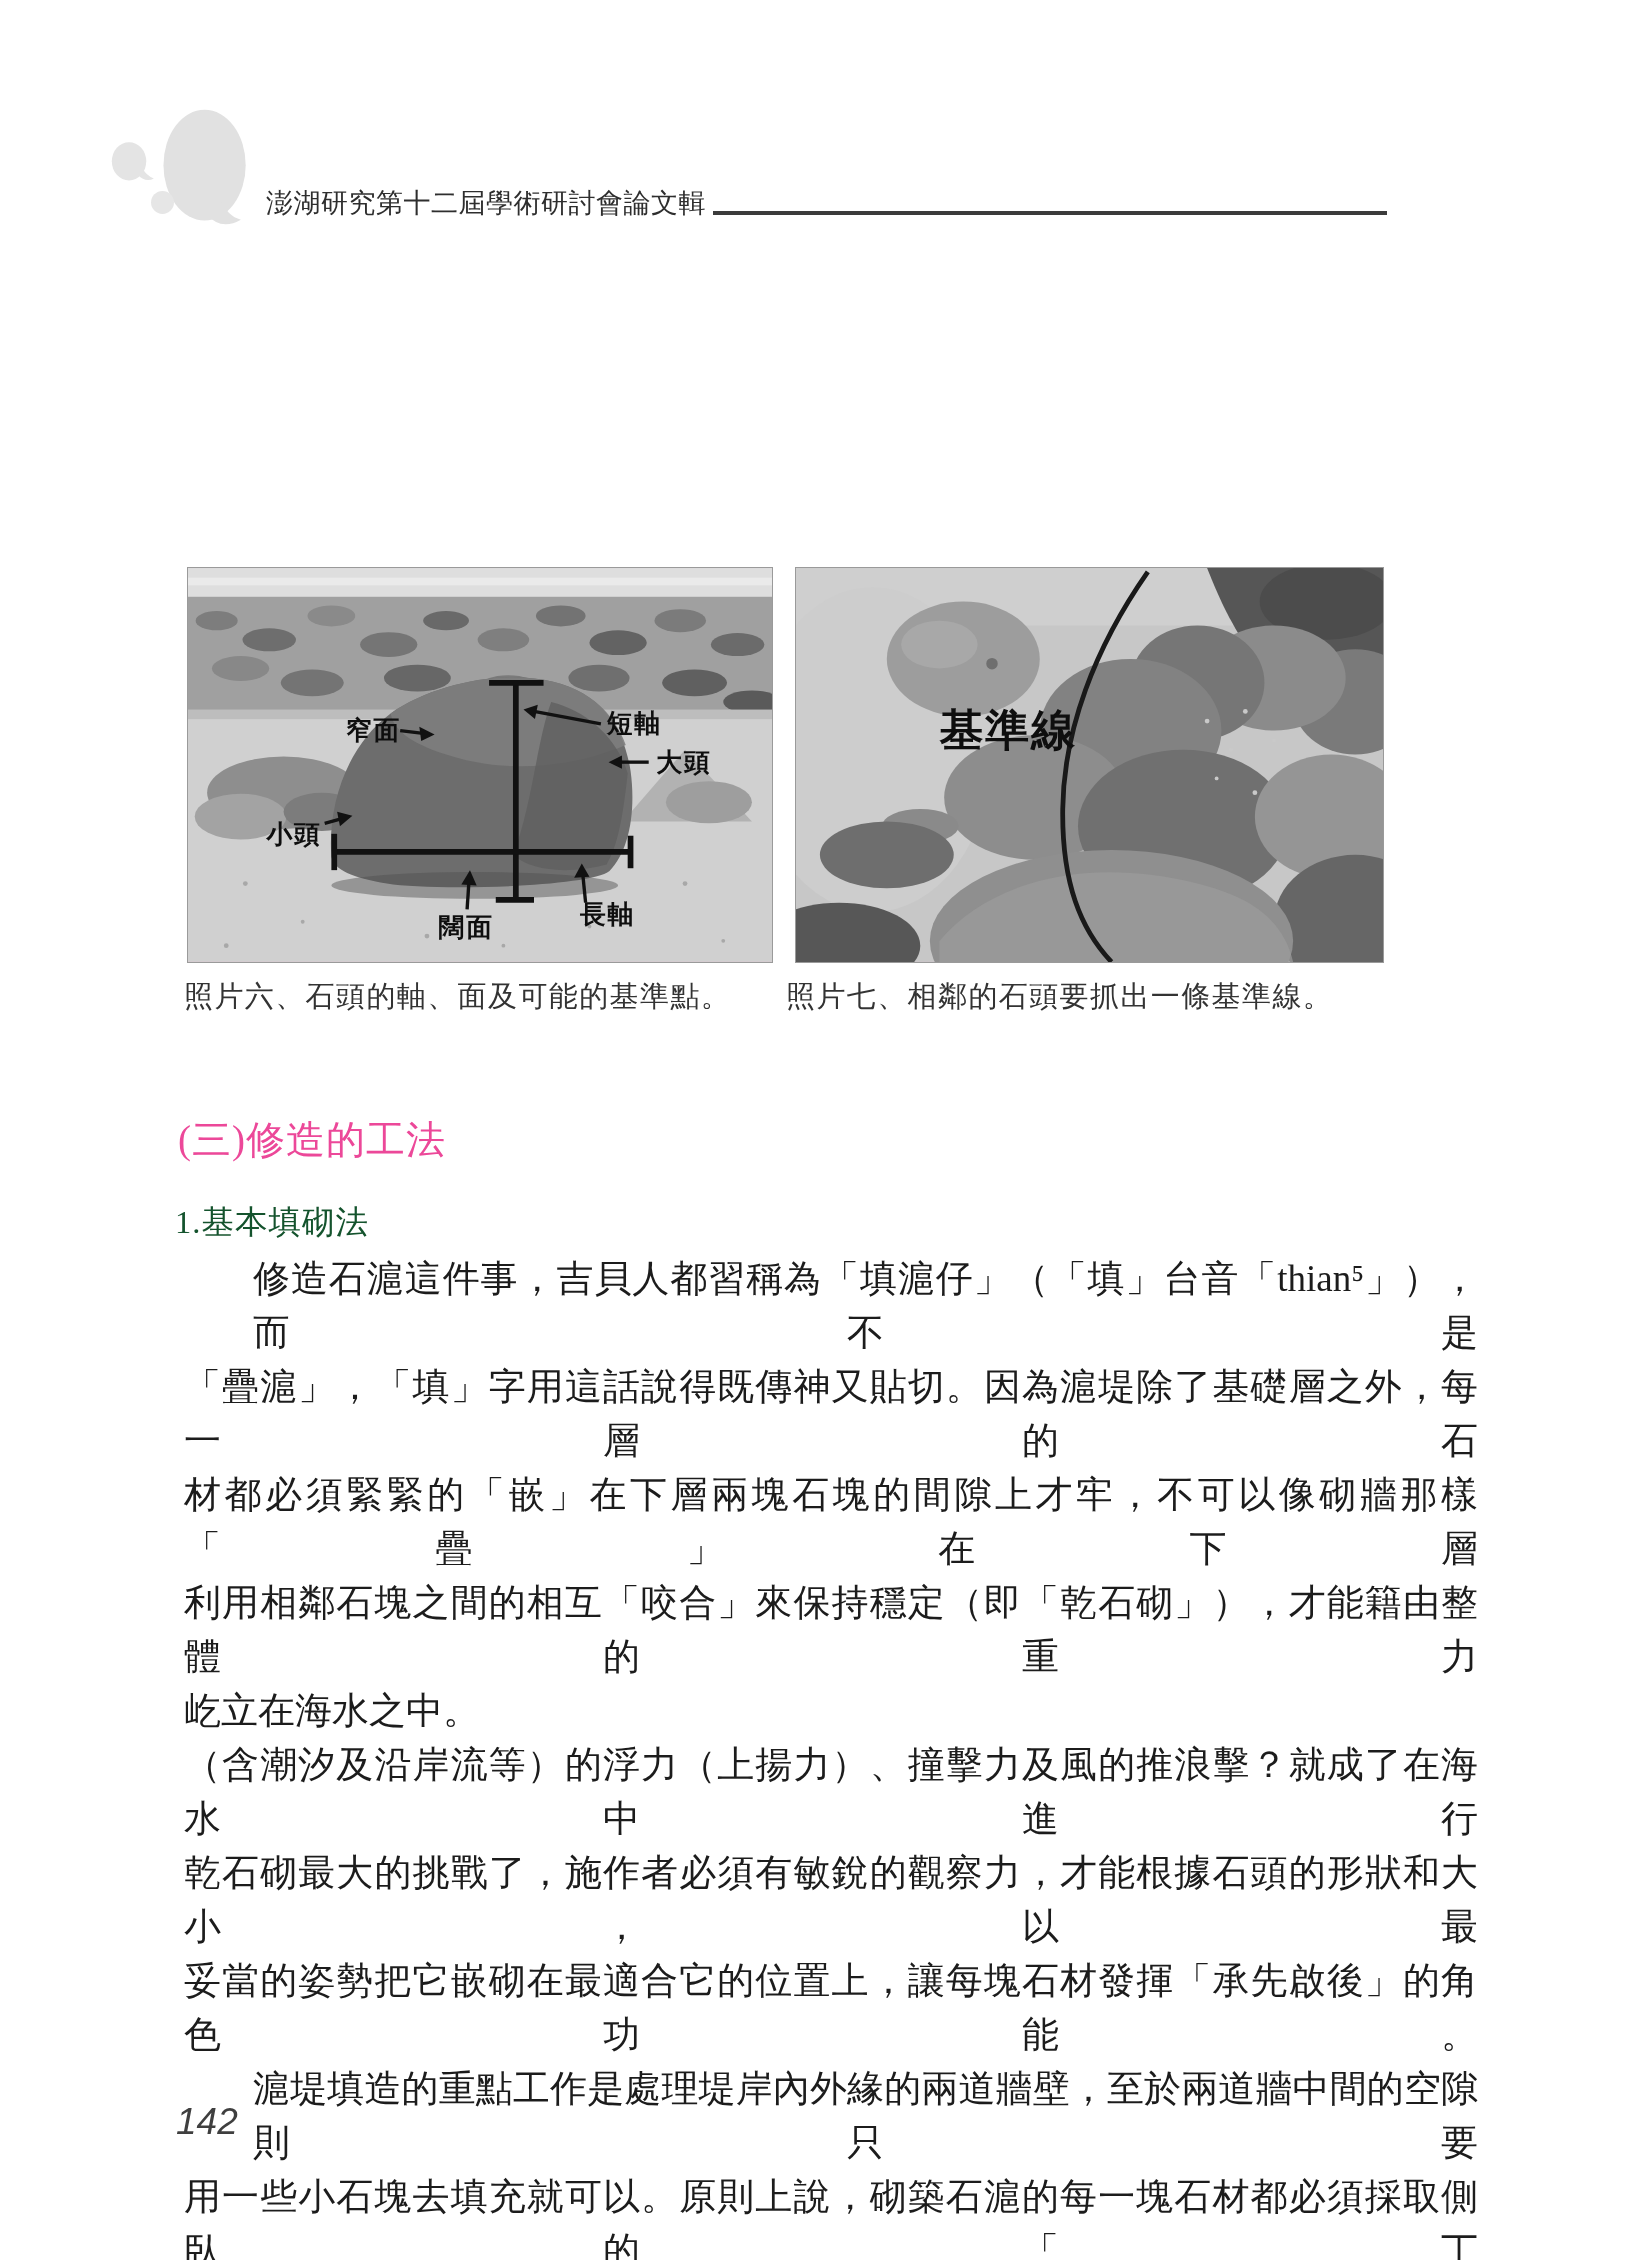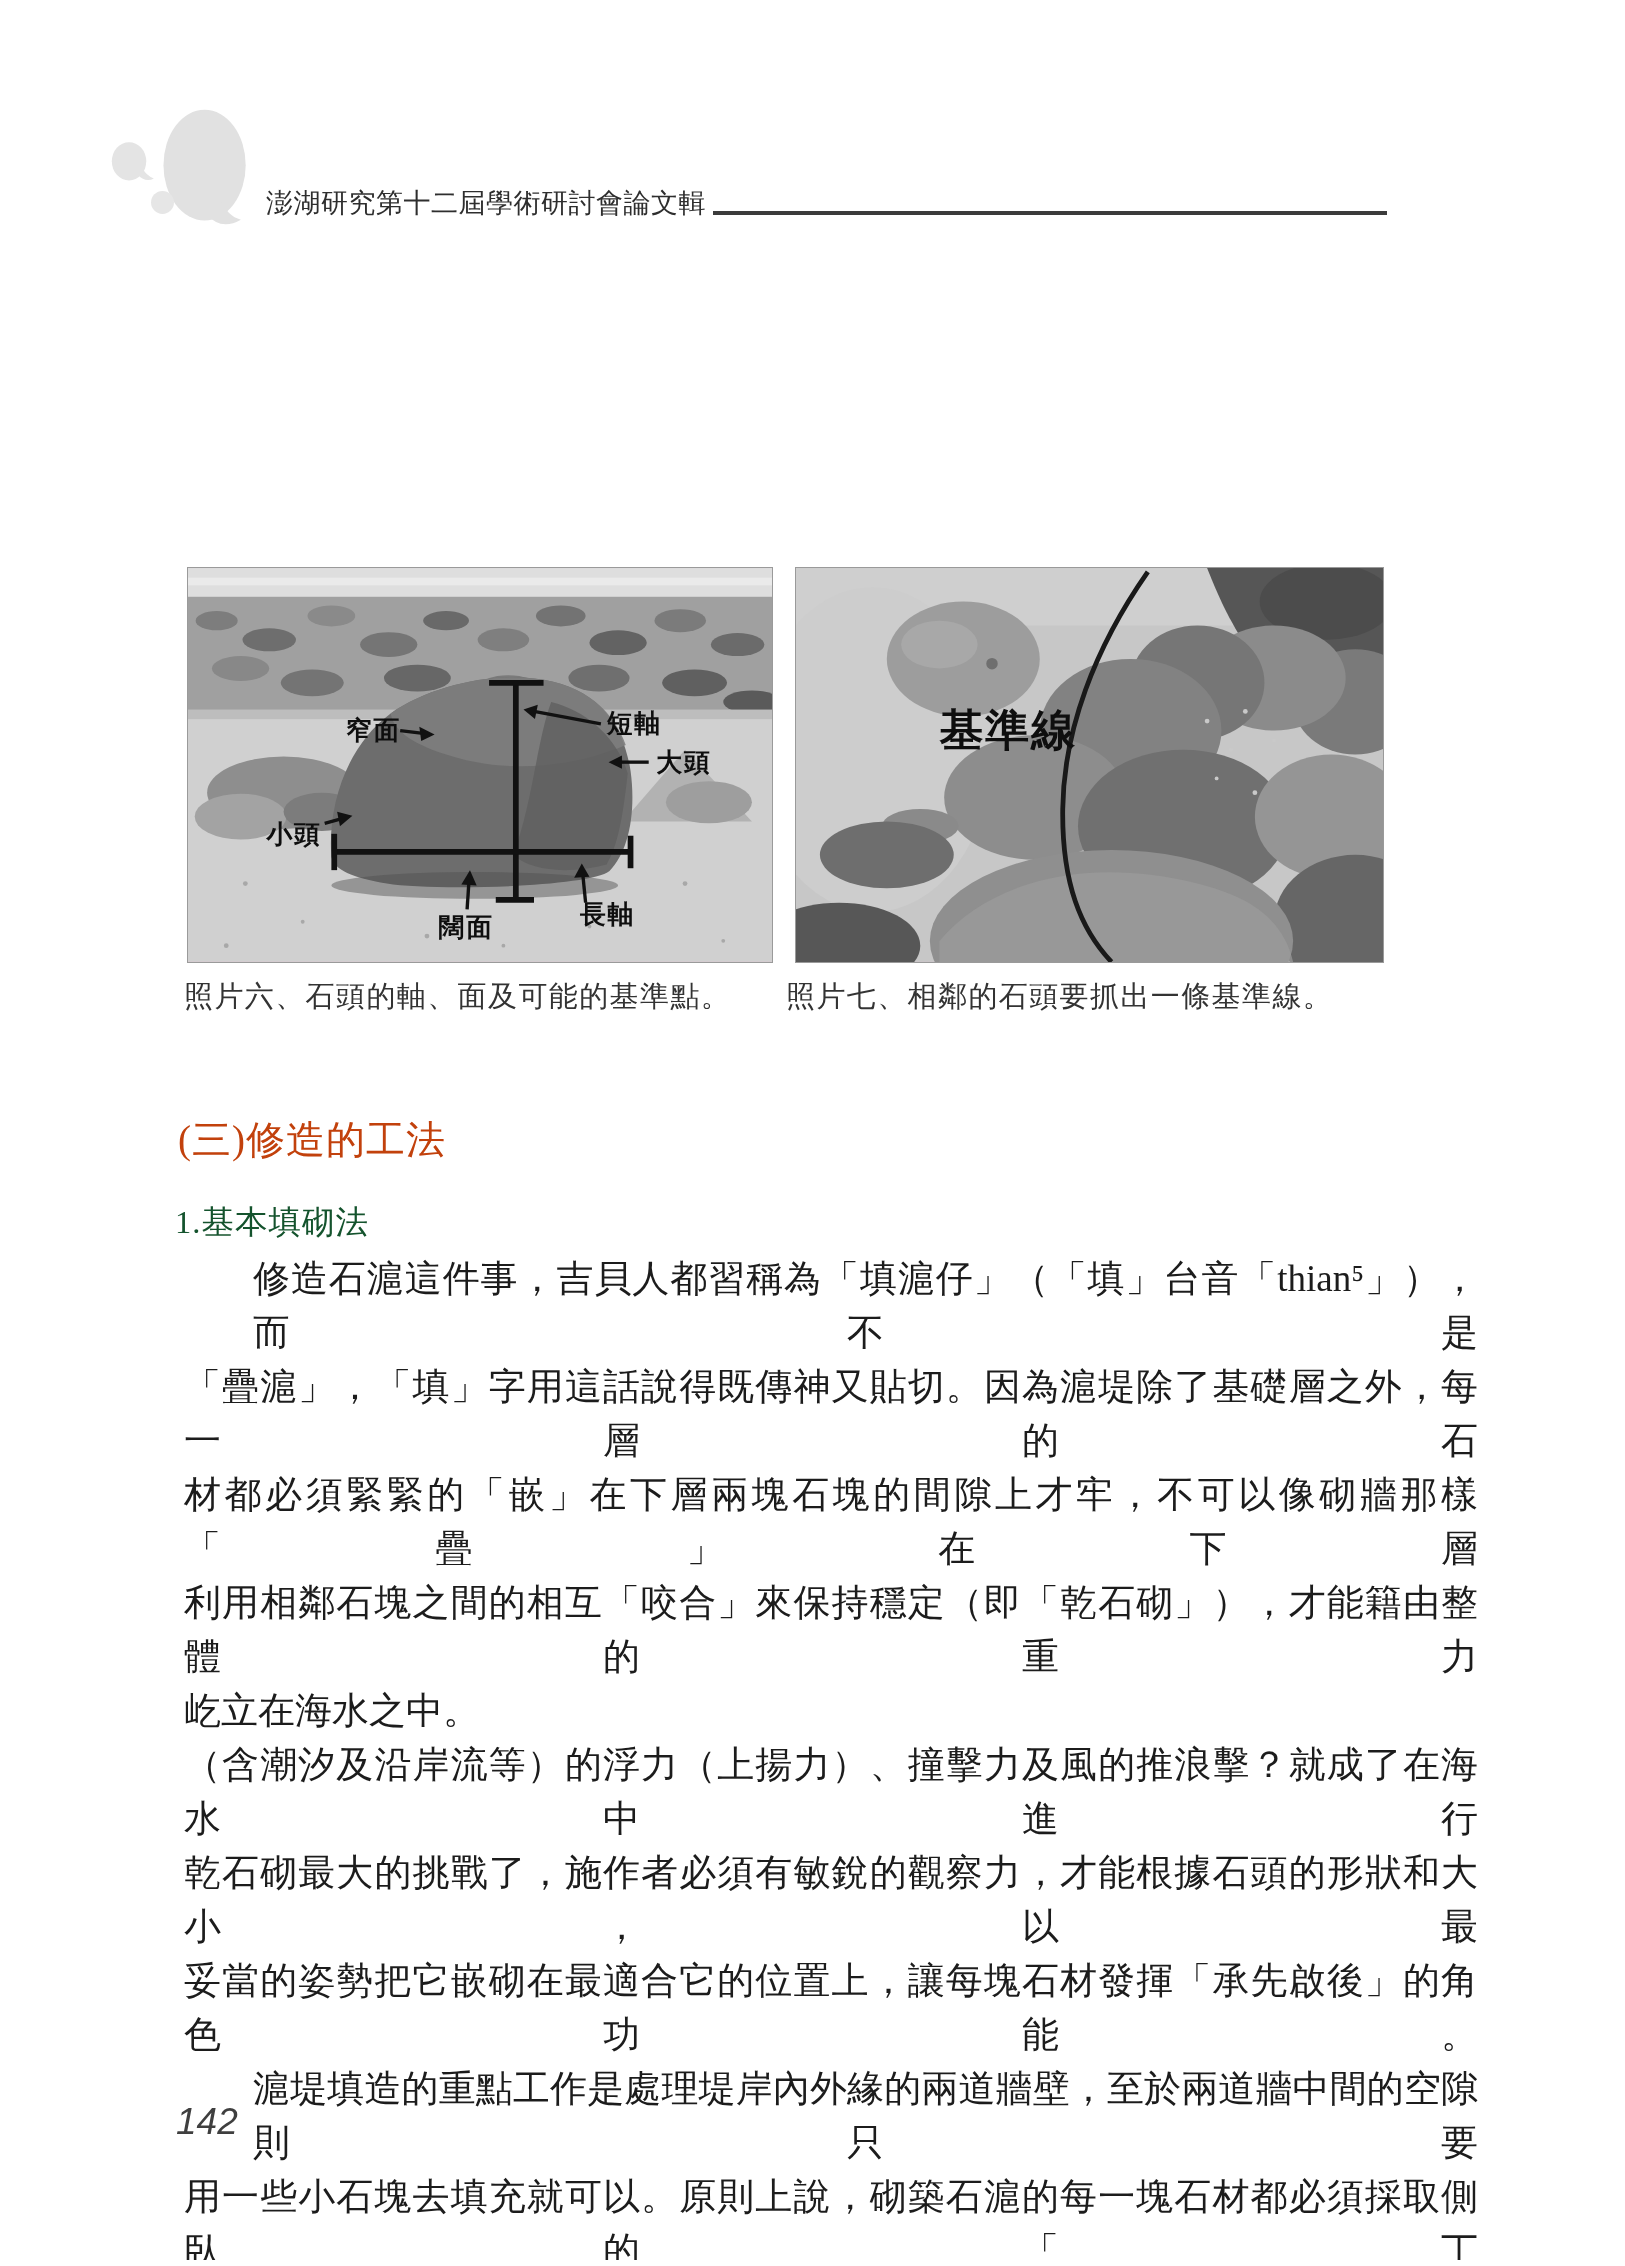--- a/index.html
+++ b/index.html
@@ -32,21 +32,21 @@
   .caption{
     position:absolute;top:977px;
     font-family:Liberation Serif, serif;
     font-size:29px;letter-spacing:1.4px;color:#333333;white-space:nowrap;
   }
   .caption.left{left:184px;}
   .caption.right{left:786px;}
   
   .section-heading{
     position:absolute;left:178px;top:1113px;
-    font-size:39px;letter-spacing:1px;color:#c2410c;white-space:nowrap;
+    font-size:39px;letter-spacing:1px;color:#ec4899;white-space:nowrap;
   }
   .sub-heading{
     position:absolute;left:175px;top:1201px;
     font-size:32.5px;letter-spacing:1px;color:#14532d;white-space:nowrap;
   }
   .bodytext{
     position:absolute;left:184px;top:1252px;width:1294px;
     font-size:37px;color:#1c1c1c;
   }
   .bline{

